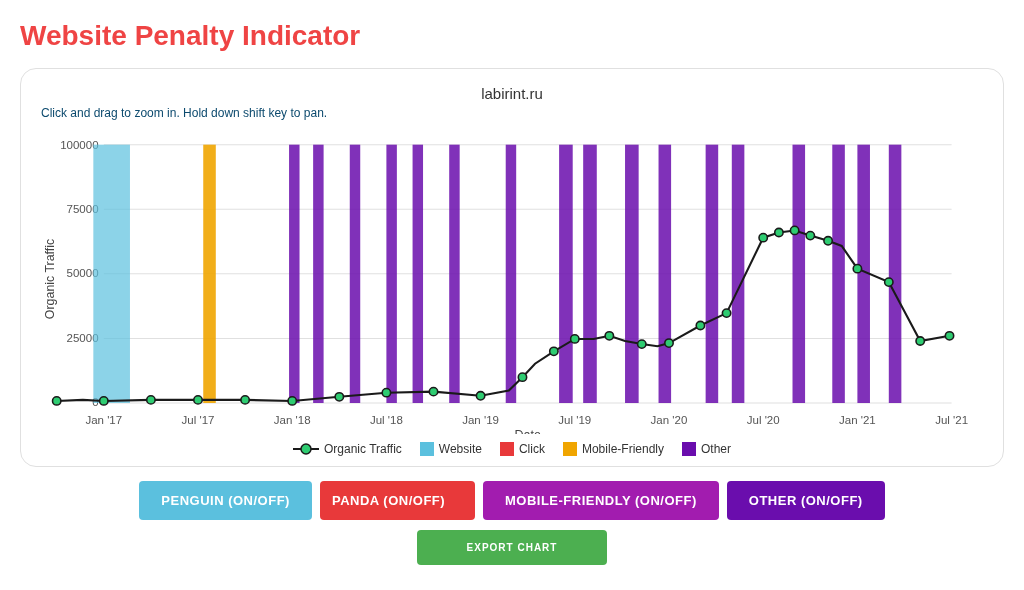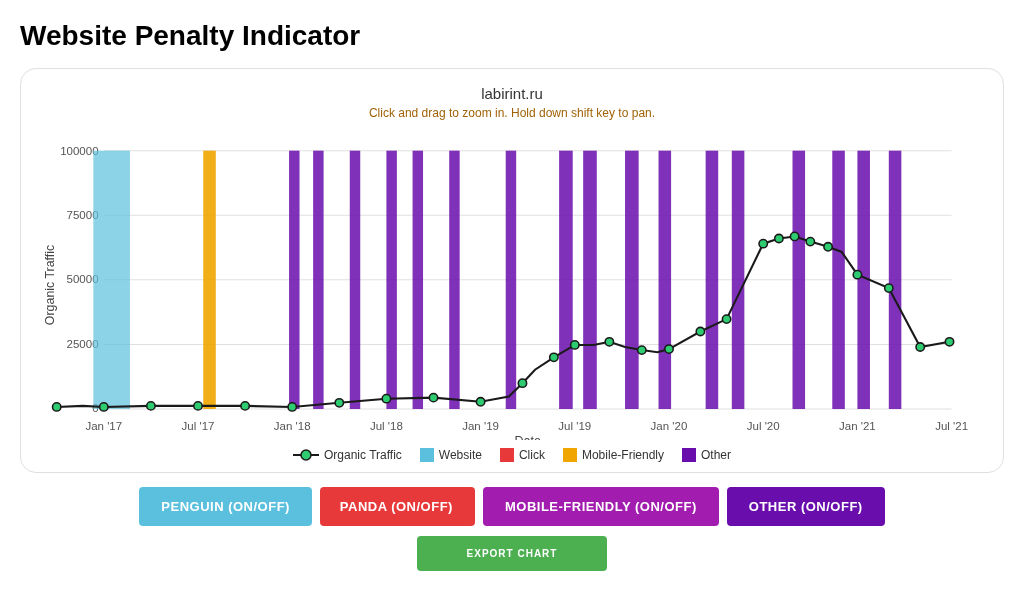--- a/index.html
+++ b/index.html
@@ -4,43 +4,43 @@
   <style>
     * { box-sizing: border-box; margin: 0; padding: 0; }
     body {
       font-family: Arial, sans-serif;
       background: #fff;
       padding: 20px;
       width: 1024px;
       min-height: 590px;
     }
     h1 {
-      color: #000000;
+      color: #ef4444;
       font-size: 28px;
       font-weight: bold;
       margin-bottom: 16px;
     }
     .chart-container {
       border: 1px solid #e0e0e0;
       border-radius: 16px;
       padding: 16px 20px 10px 20px;
       margin-bottom: 14px;
       background: #fff;
     }
     .chart-title {
       text-align: center;
       font-size: 15px;
       color: #333;
       margin-bottom: 4px;
     }
     .chart-subtitle {
-      text-align: center;
+      text-align: left;
       font-size: 12px;
-      color: #a16207;
-      margin-bottom: 10px;
+      color: #0c4a6e;
+      margin-bottom: 4px;
     }
     .chart-area {
       position: relative;
       width: 100%;
       height: 310px;
     }
     svg.main-chart {
       width: 100%;
       height: 100%;
     }
@@ -67,21 +67,21 @@
     .btn {
       padding: 12px 22px;
       font-size: 13px;
       font-weight: bold;
       color: #fff;
       border: none;
       border-radius: 4px;
       cursor: pointer;
       letter-spacing: 0.5px;
       min-width: 155px;
-      text-align: right;
+      text-align: left;
     }
     .btn-penguin { background: #5bc0de; }
     .btn-panda { background: #e8393a; padding-left: 12px; }
     .btn-mobile { background: #a21caf; }
     .btn-other { background: #6a0dad; }
     .export-row {
       display: flex;
       justify-content: center;
     }
     .btn-export {

